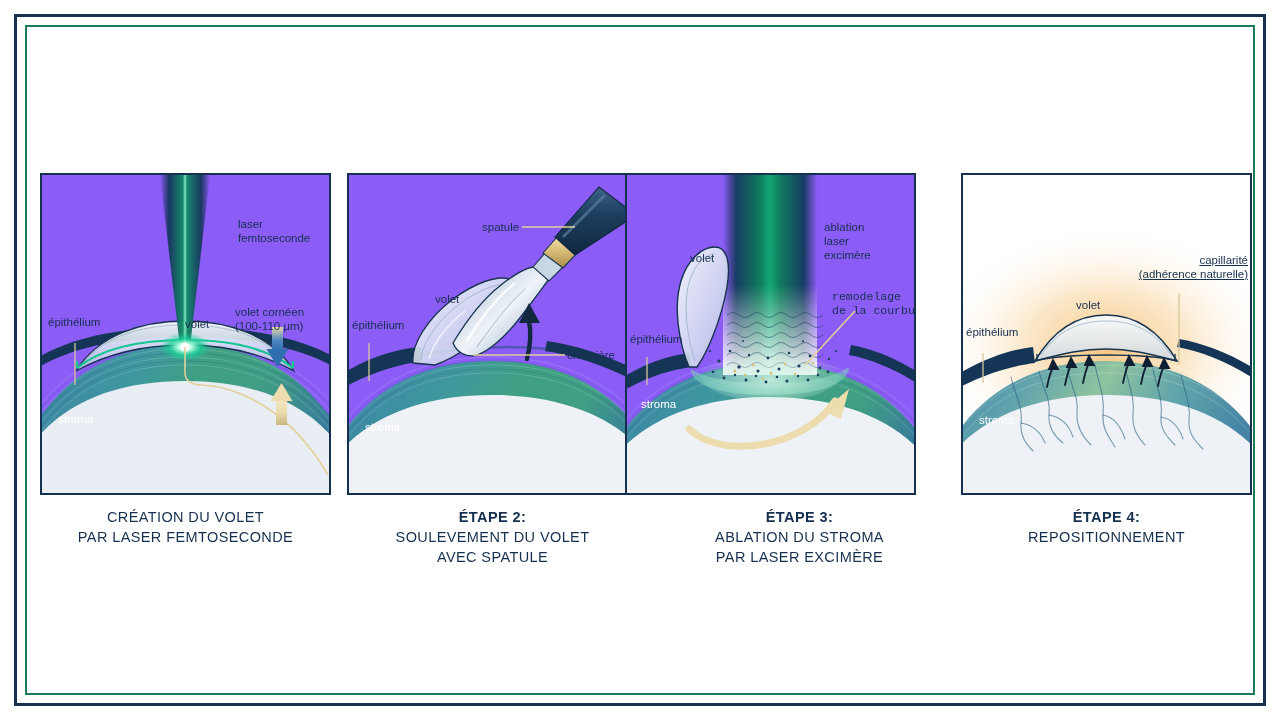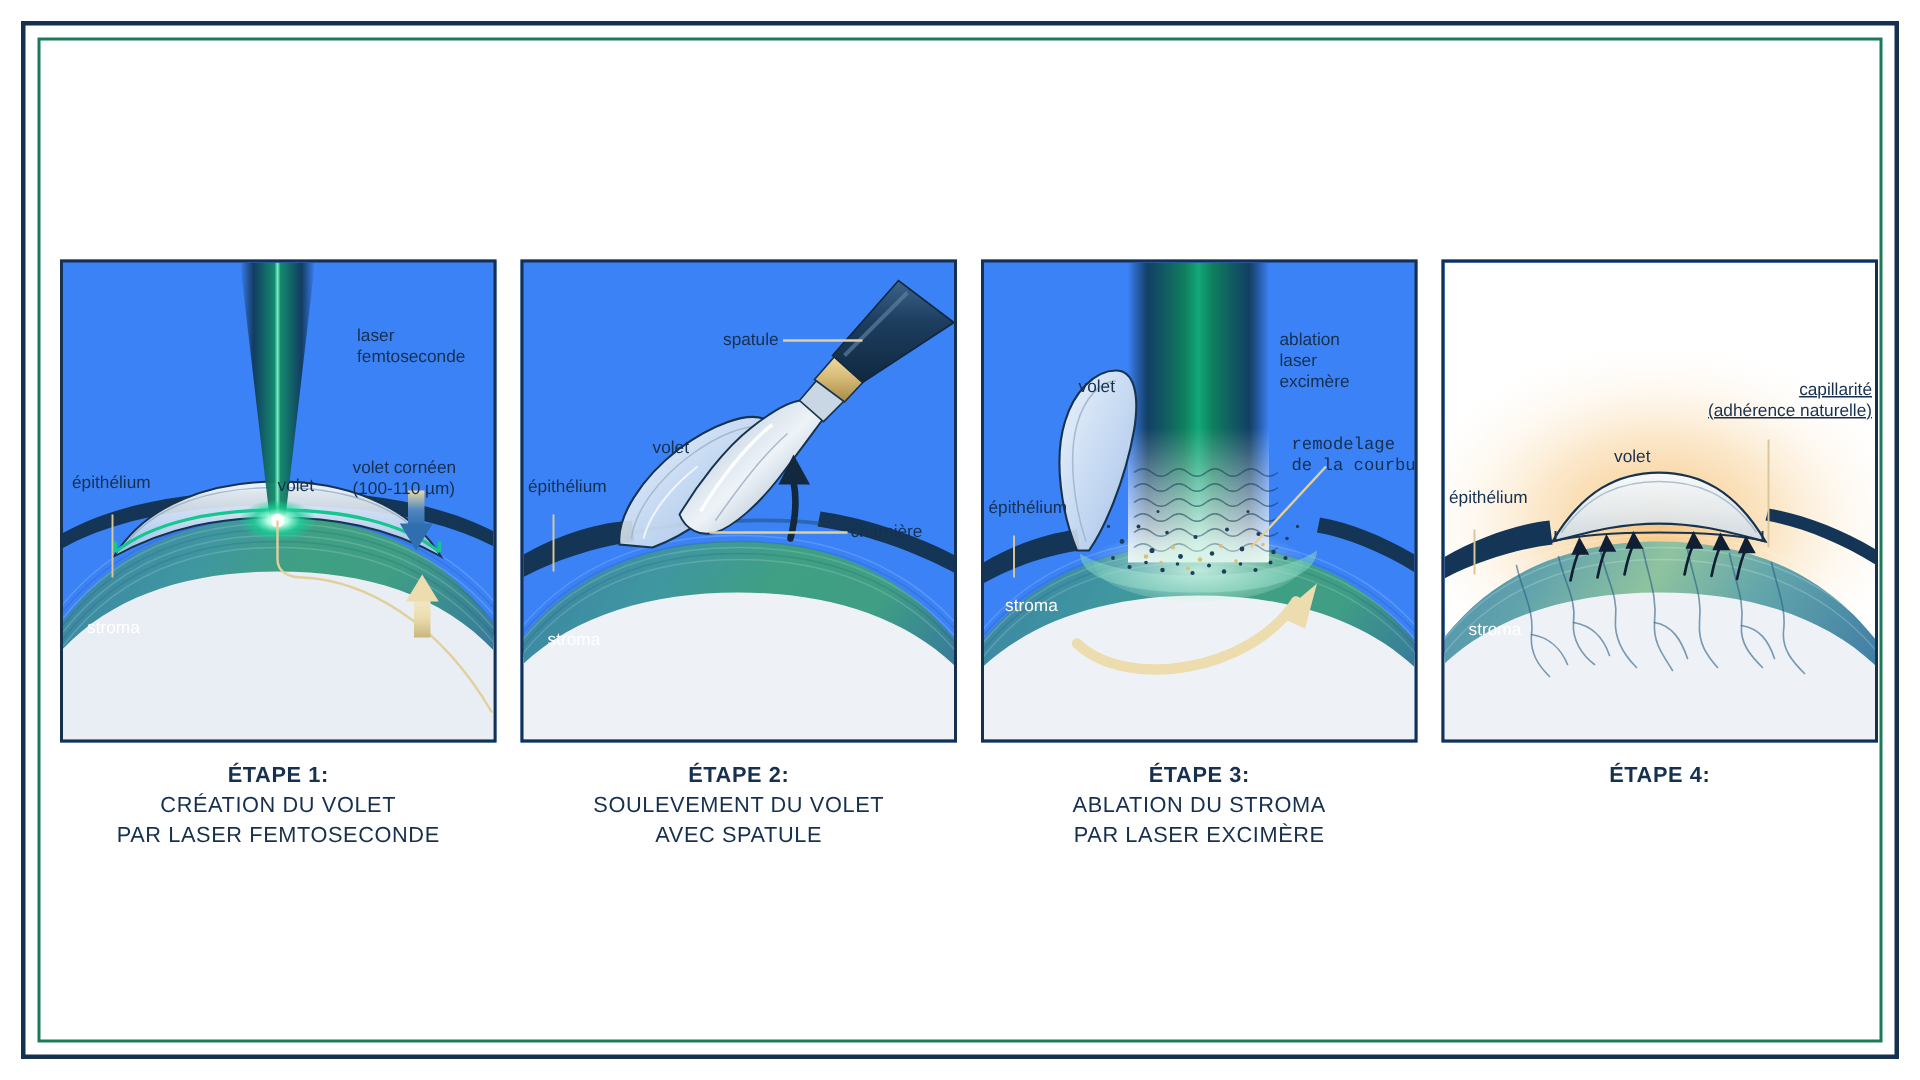--- a/index.html
+++ b/index.html
@@ -15,25 +15,25 @@
   }
   .frame-inner{
     position:absolute; left:8px; top:8px; right:8px; bottom:8px;
     border:2px solid #1b7a5a;
   }
   .panels{
     position:absolute; left:40px; top:173px; width:1212px; height:322px;
   }
   .panel{
     position:absolute; top:0; width:291px; height:322px;
-    border:2px solid #16304f; background:#3b82f6; overflow:hidden;
+    border:2px solid #16304f; background:#8b5cf6; overflow:hidden;
   }
   .p1{ left:0px; }
   .p2{ left:307px; }
-  .p3{ left:614px; }
+  .p3{ left:585px; }
   .p4{ left:921px; }
 
   .captions{
     position:absolute; left:40px; top:507px; width:1212px; height:70px;
   }
   .cap{
     position:absolute; top:0; width:291px; text-align:center;
     font-size:14.5px; line-height:20px; letter-spacing:.4px;
     color:#16304f;
   }
@@ -479,30 +479,30 @@
       <span>(adhérence naturelle)</span>
     </div>
     <div class="lbl" style="left:113px; top:123px;">volet</div>
     <div class="lbl" style="left:3px; top:150px;">épithélium</div>
     <div class="lbl w" style="left:16px; top:238px;">stroma</div>
   </div>
 </div>
 
 <div class="captions">
   <div class="cap c1">
-    <span class="step">ÉTAPE 1:</span>
     <span class="l1">CRÉATION DU VOLET</span>
     <span class="l2">PAR LASER FEMTOSECONDE</span>
   </div>
   <div class="cap c2">
     <span class="step">ÉTAPE 2:</span>
     <span class="l1">SOULEVEMENT DU VOLET</span>
     <span class="l2">AVEC SPATULE</span>
   </div>
   <div class="cap c3">
     <span class="step">ÉTAPE 3:</span>
     <span class="l1">ABLATION DU STROMA</span>
     <span class="l2">PAR LASER EXCIMÈRE</span>
   </div>
   <div class="cap c4">
     <span class="step">ÉTAPE 4:</span>
+    <span class="l1">REPOSITIONNEMENT</span>
   </div>
 </div>
 
 </body></html>

